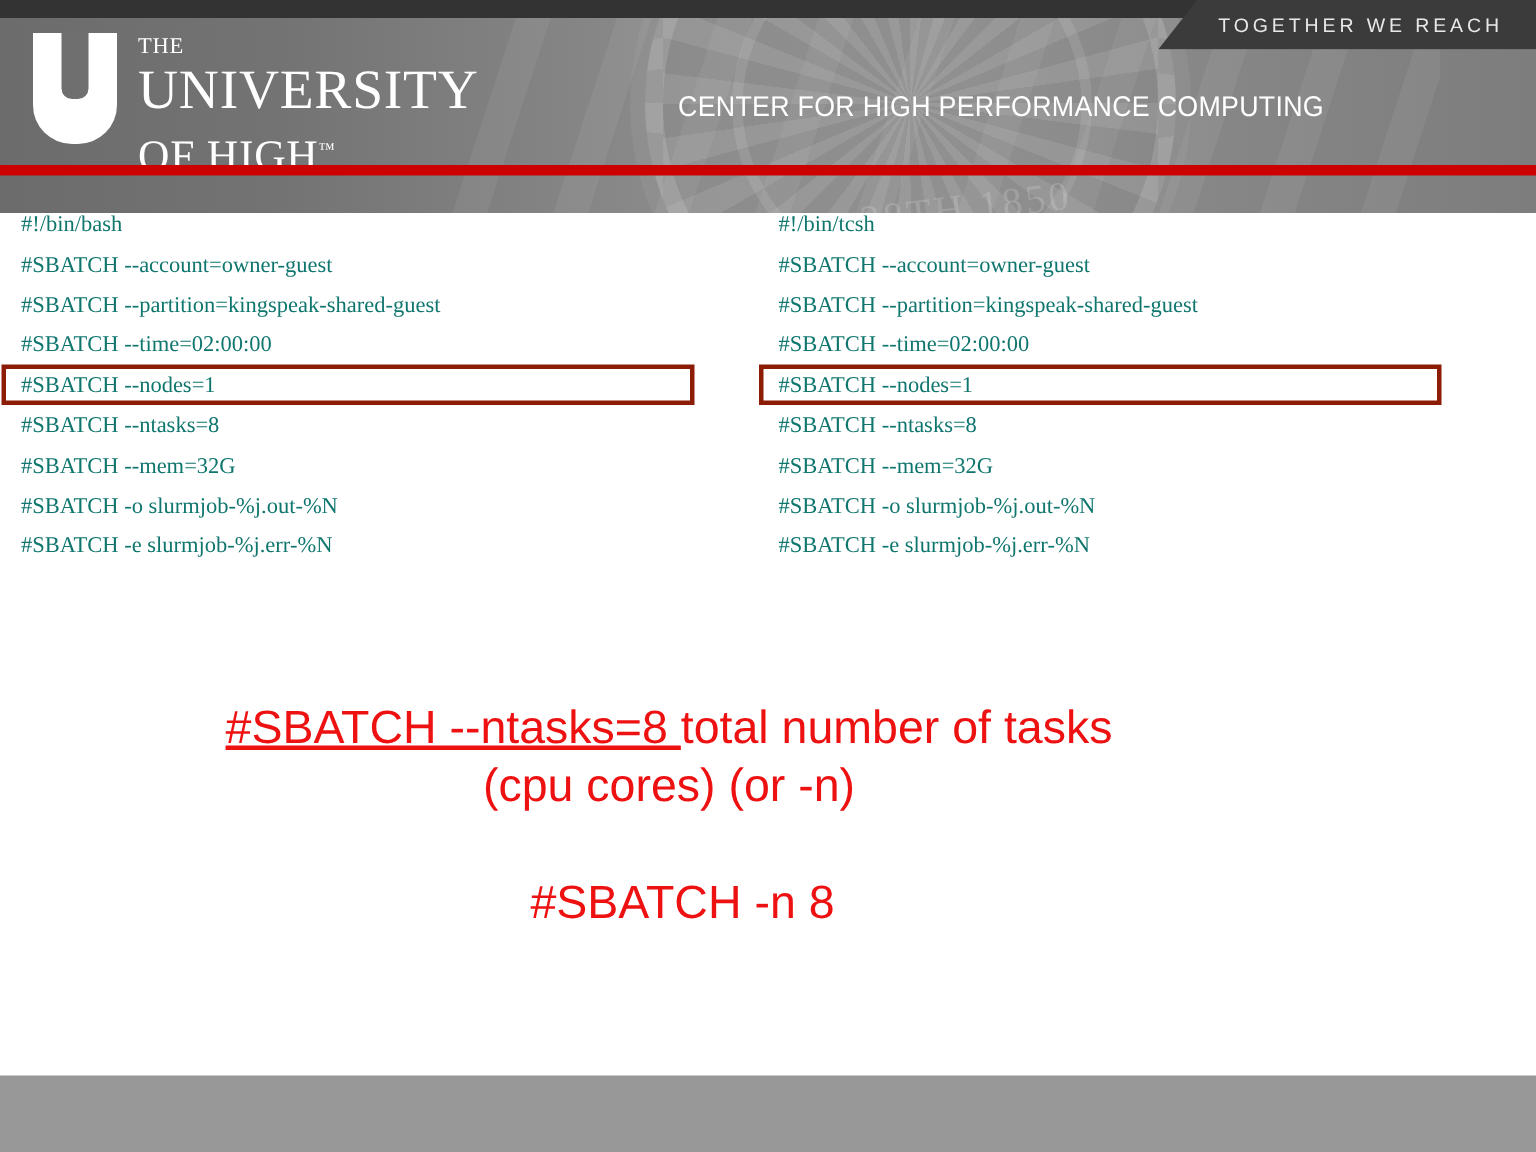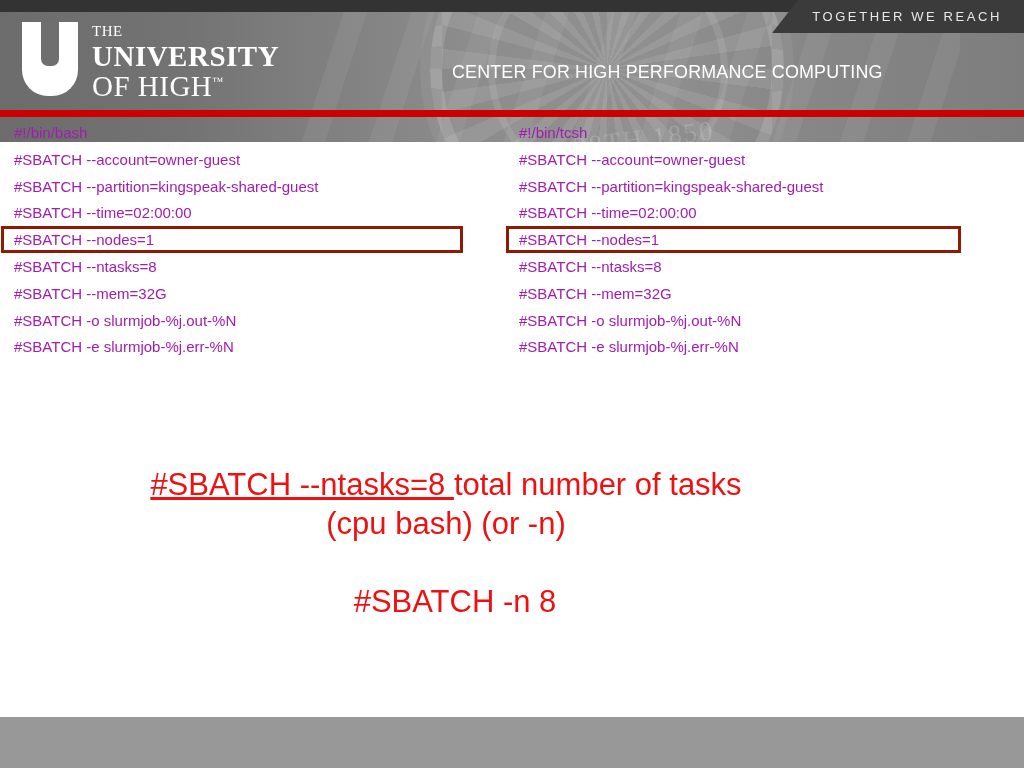--- a/index.html
+++ b/index.html
@@ -129,25 +129,24 @@
     line-height: 1;
     padding-top: 2px;
   }
   #logo-wordmark .wm-the {
     font-size: 15px;
     letter-spacing: 0.5px;
     display: block;
     margin-bottom: 3px;
   }
   #logo-wordmark .wm-university {
-    font-size: 29px;
+    font-size: 37px;
     letter-spacing: 0.5px;
     display: block;
-    margin-bottom: 1px;
-    font-weight: bold;
+    margin-bottom: 11px;
   }
   #logo-wordmark .wm-ofutah {
     font-size: 29px;
     letter-spacing: 0.5px;
     display: block;
   }
   #logo-wordmark .wm-tm {
     font-size: 11px;
     vertical-align: super;
   }
@@ -167,24 +166,24 @@
   #header-rule {
     position: absolute;
     left: 0; top: 110px;
     width: 1024px; height: 7px;
     background: #cc0000;
   }
 
   
   .code-block {
     position: absolute;
-    top: 120px;
-    font-family: Liberation Sans, sans-serif;
+    top: 137px;
+    font-family: Liberation Serif, serif;
     font-size: 15px;
-    color: #a21caf;
+    color: #0f766e;
     white-space: pre;
   }
   #code-block-bash { left: 14px; }
   #code-block-tcsh { left: 519px; }
   .code-line {
     height: 26.8px;
     line-height: 26.8px;
     position: relative;
   }
   
@@ -266,20 +265,20 @@
   <div id="chpc-title">CENTER FOR HIGH PERFORMANCE COMPUTING</div>
 </div>
 
 <div id="header-rule"></div>
 
 <div id="code-block-bash" class="code-block"><div class="code-line"><span>#!/bin/bash</span></div><div class="code-line"><span>#SBATCH --account=owner-guest</span></div><div class="code-line"><span>#SBATCH --partition=kingspeak-shared-guest</span></div><div class="code-line"><span>#SBATCH --time=02:00:00</span></div><div class="code-line highlighted"><span>#SBATCH --nodes=1</span></div><div class="code-line"><span>#SBATCH --ntasks=8</span></div><div class="code-line"><span>#SBATCH --mem=32G</span></div><div class="code-line"><span>#SBATCH -o slurmjob-%j.out-%N</span></div><div class="code-line"><span>#SBATCH -e slurmjob-%j.err-%N</span></div></div>
 <div id="code-block-tcsh" class="code-block"><div class="code-line"><span>#!/bin/tcsh</span></div><div class="code-line"><span>#SBATCH --account=owner-guest</span></div><div class="code-line"><span>#SBATCH --partition=kingspeak-shared-guest</span></div><div class="code-line"><span>#SBATCH --time=02:00:00</span></div><div class="code-line highlighted"><span>#SBATCH --nodes=1</span></div><div class="code-line"><span>#SBATCH --ntasks=8</span></div><div class="code-line"><span>#SBATCH --mem=32G</span></div><div class="code-line"><span>#SBATCH -o slurmjob-%j.out-%N</span></div><div class="code-line"><span>#SBATCH -e slurmjob-%j.err-%N</span></div></div>
 
 <div id="caption-primary">
   <div><span class="underlined">#SBATCH --ntasks=8 </span><span>total number of tasks</span></div>
-  <div>(cpu bash) (or -n)</div>
+  <div>(cpu cores) (or -n)</div>
 </div>
 
 <div id="caption-secondary">
   <div>#SBATCH -n 8</div>
 </div>
 
 <div id="footer-bar"></div>
 
 </body></html>

